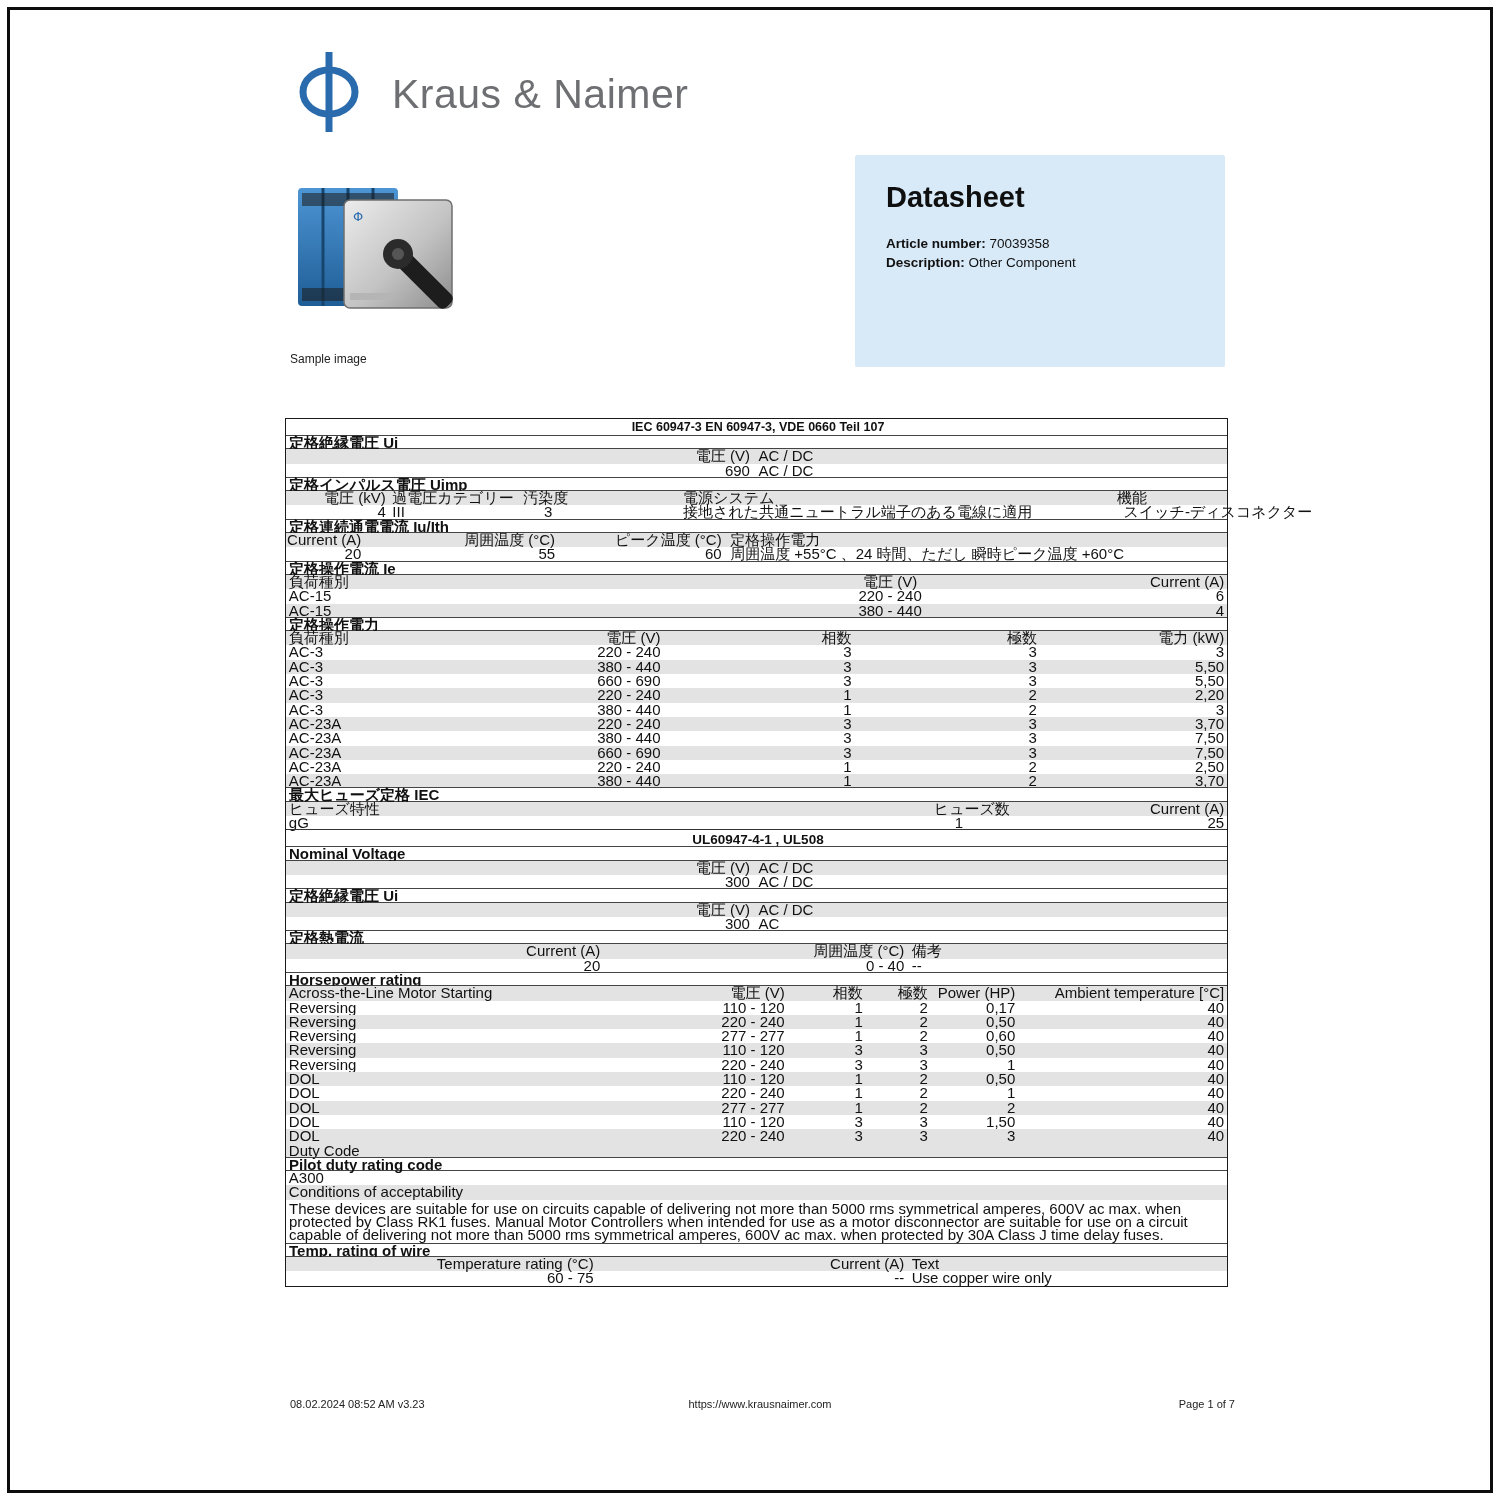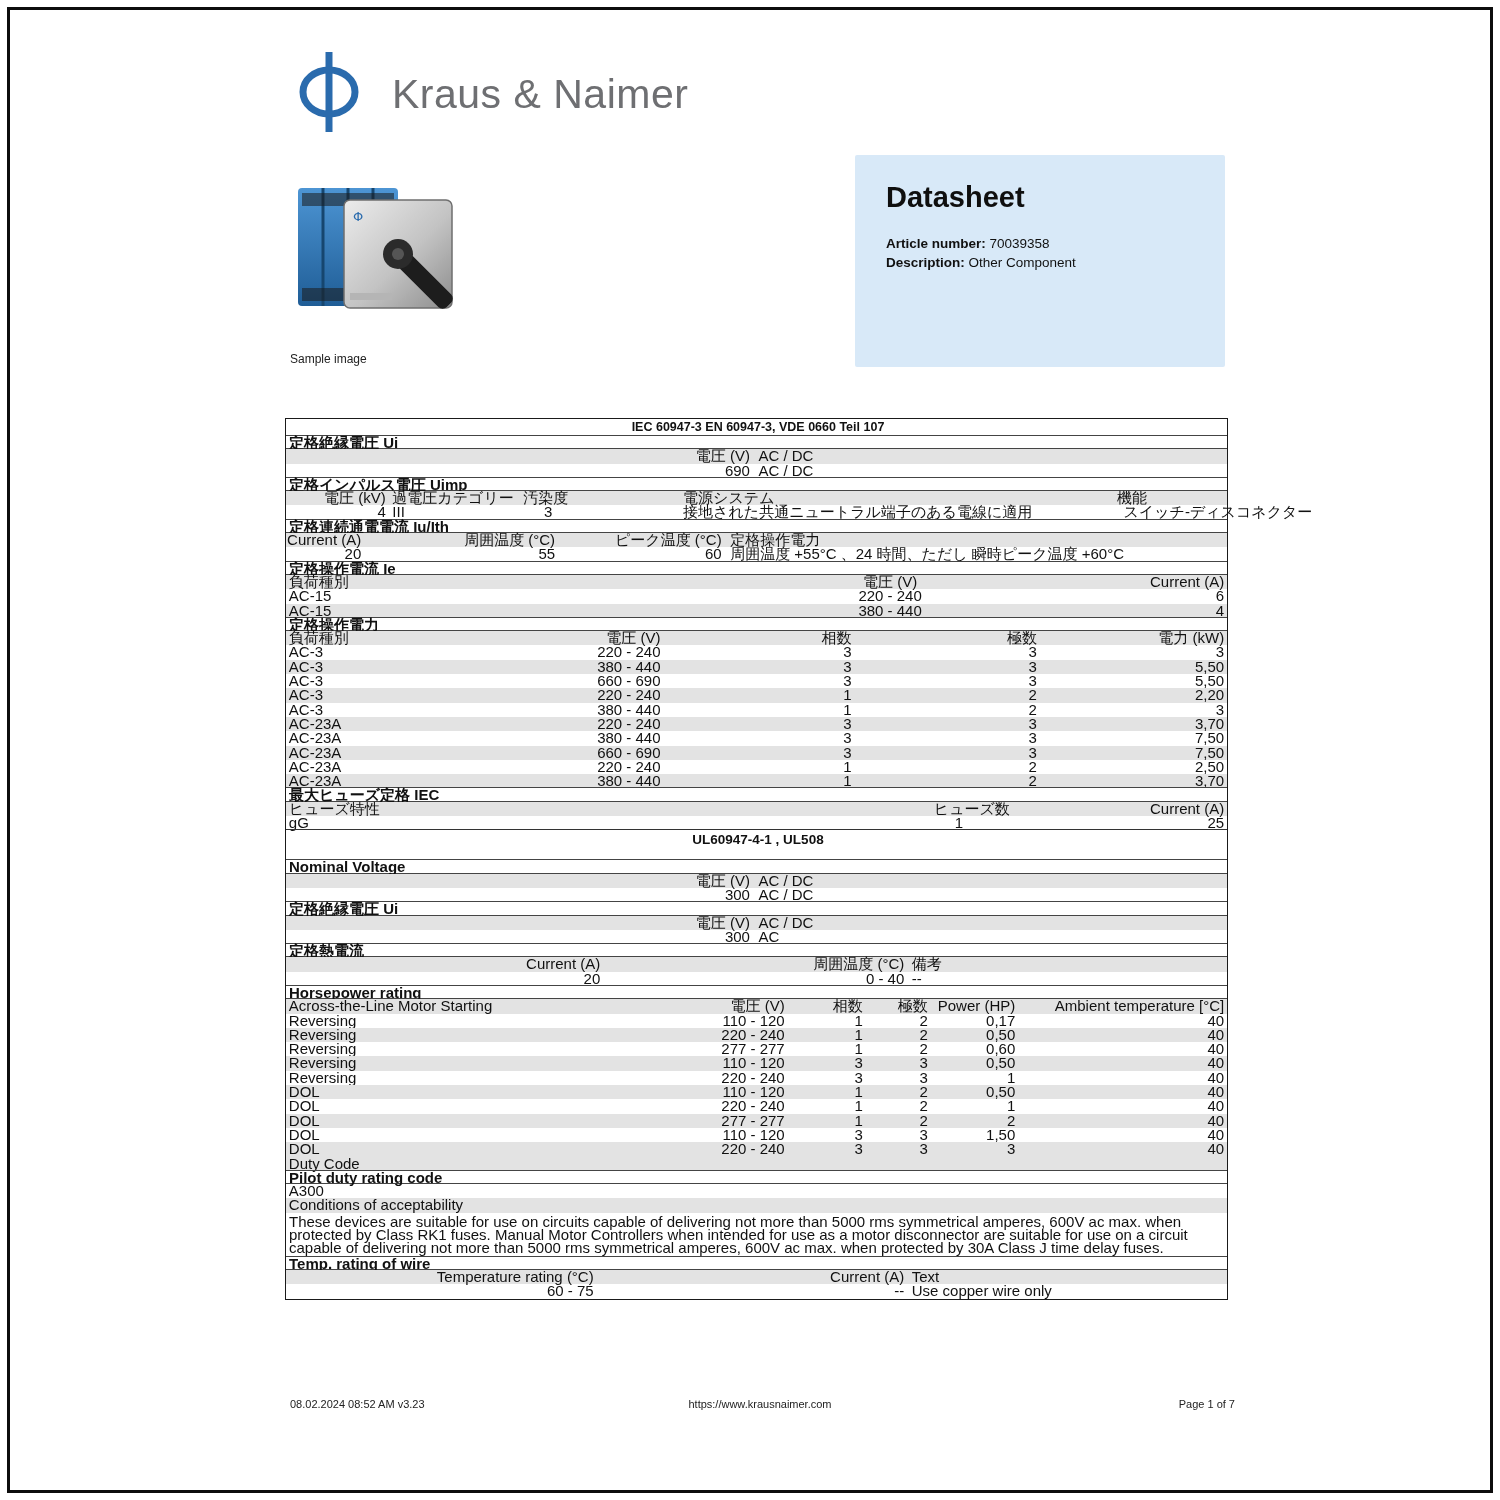--- a/index.html
+++ b/index.html
@@ -25,21 +25,21 @@
   .card-title { margin: 26px 0 0 31px; font-size: 29px; font-weight: bold; color: #0f0f0f; }
   .card-body { margin: 20px 0 0 31px; font-size: 13.5px; line-height: 19px; color: #111; }
   .b { font-weight: bold; }
 
   
   #spec-table { position: absolute; left: 285px; top: 418px; width: 943px;
                 border: 1px solid #1a1a1a; background: #fff; }
   .trow { position: relative; height: 14.3px; line-height: 14.3px; font-size: 15px; }
   .theader { font-weight: bold; font-size: 12.5px; height: 17px; line-height: 17px;
              padding-left: 3px; border-bottom: 1px solid #333; text-align: center; }
-  .theader.big { font-size: 13.5px; height: 31px; line-height: 19px;
+  .theader.big { font-size: 13.5px; height: 18px; line-height: 19px;
                  border-top: 1px solid #333; margin-top: -1px; }
   .stitle { font-weight: bold; border-top: 1px solid #444; border-bottom: 1px solid #444;
             margin-top: -1px; padding-left: 3px; }
   .shaded { background: #e3e3e3; }
   .cell { position: absolute; top: 0; white-space: nowrap; }
   .a-r { transform: translateX(-100%); }
   .a-c { transform: translateX(-50%); }
   .wrap { height: auto; line-height: 13px; }
   .wrap .cell { position: static; display: block; white-space: normal; padding: 2px 5px 3px 3px; transform: none; }
 

